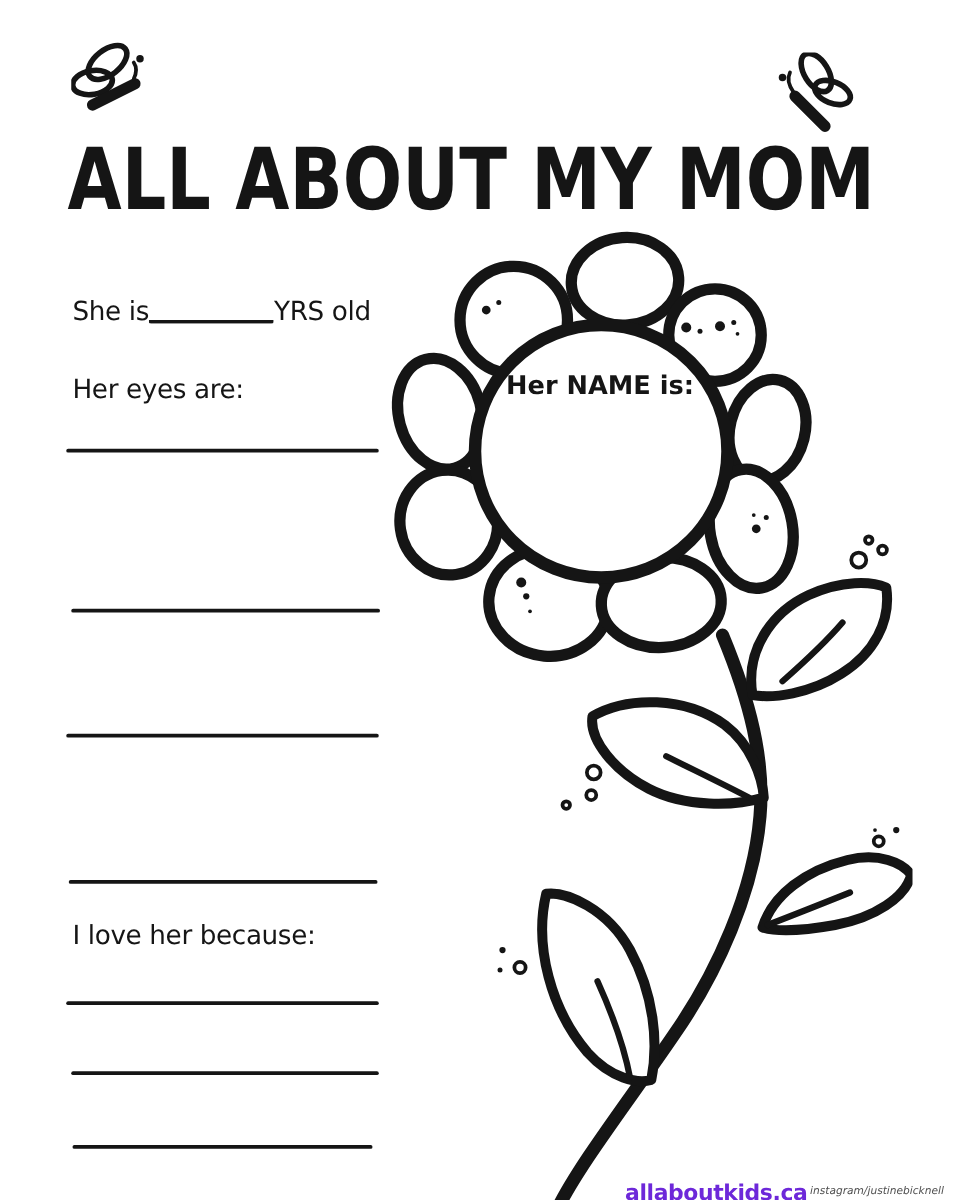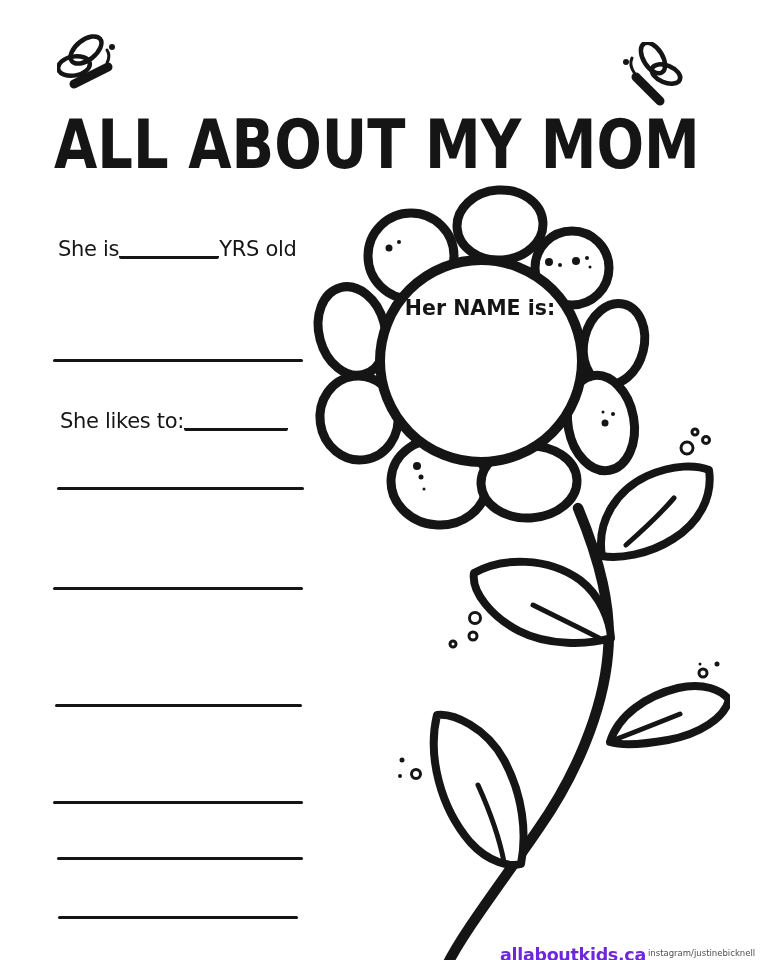--- a/index.html
+++ b/index.html
@@ -26,20 +26,21 @@
     position:absolute;height:3px;background:#151515;border-radius:2px;
   }
   .deco{position:absolute;}
   .footer-site{
     position:absolute;left:500px;top:929px;font-size:17.5px;font-weight:bold;
     letter-spacing:-0.3px;color:#6d28d9;
   }
   .footer-credit{
     position:absolute;left:648px;top:932px;font-size:8.5px;color:#4f4f4f;
     letter-spacing:0;
+    font-style:italic;
   }
   svg text{
     font-family:"DejaVu Sans",sans-serif;font-weight:bold;fill:#151515;
   }
 </style>
 </head>
 <body>
 
 <div class="sheet">
 
@@ -62,31 +63,30 @@
     </g>
     <circle cx="10" cy="20" r="3" fill="#151515"></circle>
   </svg>
 
   <div class="title">ALL ABOUT MY MOM</div>
 
   <div class="prompt" style="left:58px;top:222px">
     <span>She is</span><span class="blank age"></span><span>YRS old</span>
   </div>
 
+  <div class="prompt" style="left:58px;top:284px">Her eyes are:</div>
   <div class="rule" style="left:53px;top:343px;width:250px"></div>
 
-  <div class="prompt" style="left:60px;top:394px">
-    <span>She likes to:</span><span class="blank likes"></span>
-  </div>
   <div class="rule" style="left:57px;top:471px;width:247px"></div>
 
   <div class="rule" style="left:53px;top:571px;width:250px"></div>
 
   <div class="rule" style="left:55px;top:688px;width:247px"></div>
 
+  <div class="prompt" style="left:58px;top:721px">I love her because:</div>
   <div class="rule" style="left:53px;top:785px;width:250px"></div>
   <div class="rule" style="left:57px;top:841px;width:246px"></div>
   <div class="rule" style="left:58px;top:900px;width:240px"></div>
 
   <svg class="deco" style="left:300px;top:158px" width="430" height="802" viewBox="300 158 430 802">
 
     <path d="M578,492 C600,545 612,592 608,637 C603,697 574,762 539,812 C505,862 463,916 446,951" fill="none" stroke="#151515" stroke-width="10.5" stroke-linecap="round"></path>
 
     <g stroke="#151515" stroke-width="8" fill="#ffffff" stroke-linejoin="round">
       <path d="M602,540 C596,505 617,474 647,460 C674,448 697,449 709,454 C713,481 699,507 673,523 C648,539 618,543 602,540 Z"></path>

